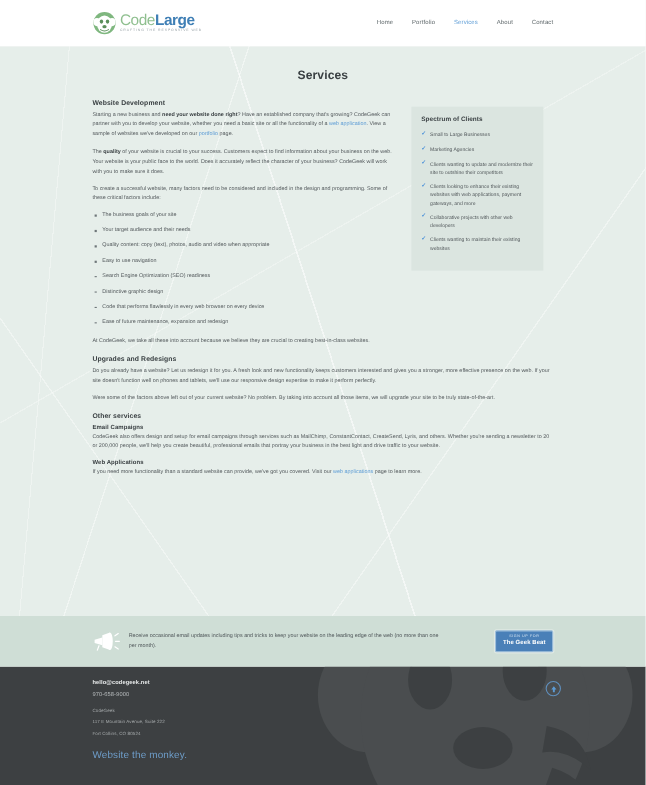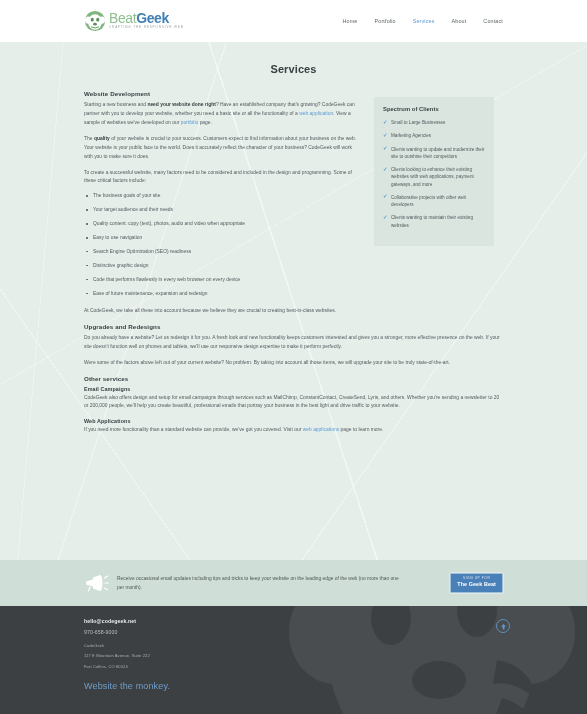--- a/index.html
+++ b/index.html
@@ -201,21 +201,21 @@
       <circle cx="24" cy="24" r="22" fill="#7fb77f"></circle>
       <ellipse cx="9" cy="22" rx="7" ry="8" fill="#ffffff"></ellipse>
       <ellipse cx="39" cy="22" rx="7" ry="8" fill="#ffffff"></ellipse>
       <ellipse cx="24" cy="26" rx="15" ry="17" fill="#ffffff"></ellipse>
       <ellipse cx="18" cy="21" rx="3.4" ry="4.2" fill="#5b8f5b"></ellipse>
       <ellipse cx="30" cy="21" rx="3.4" ry="4.2" fill="#5b8f5b"></ellipse>
       <ellipse cx="24" cy="31" rx="4.2" ry="3" fill="#5b8f5b"></ellipse>
       <path d="M16 37 q8 5 16 0" stroke="#5b8f5b" stroke-width="2" fill="none" stroke-linecap="round"></path>
     </svg>
     <div class="logo-text-block">
-      <div class="logo-word"><span class="logo-code">Beat</span><span class="logo-geek">Geek</span></div>
+      <div class="logo-word"><span class="logo-code">Code</span><span class="logo-geek">Large</span></div>
       <div class="logo-tag">Crafting the Responsive Web</div>
     </div>
   </div>
   <nav class="nav">
     <a href="#">Home</a>
     <a href="#">Portfolio</a>
     <a href="#" class="active">Services</a>
     <a href="#">About</a>
     <a href="#">Contact</a>
   </nav>

